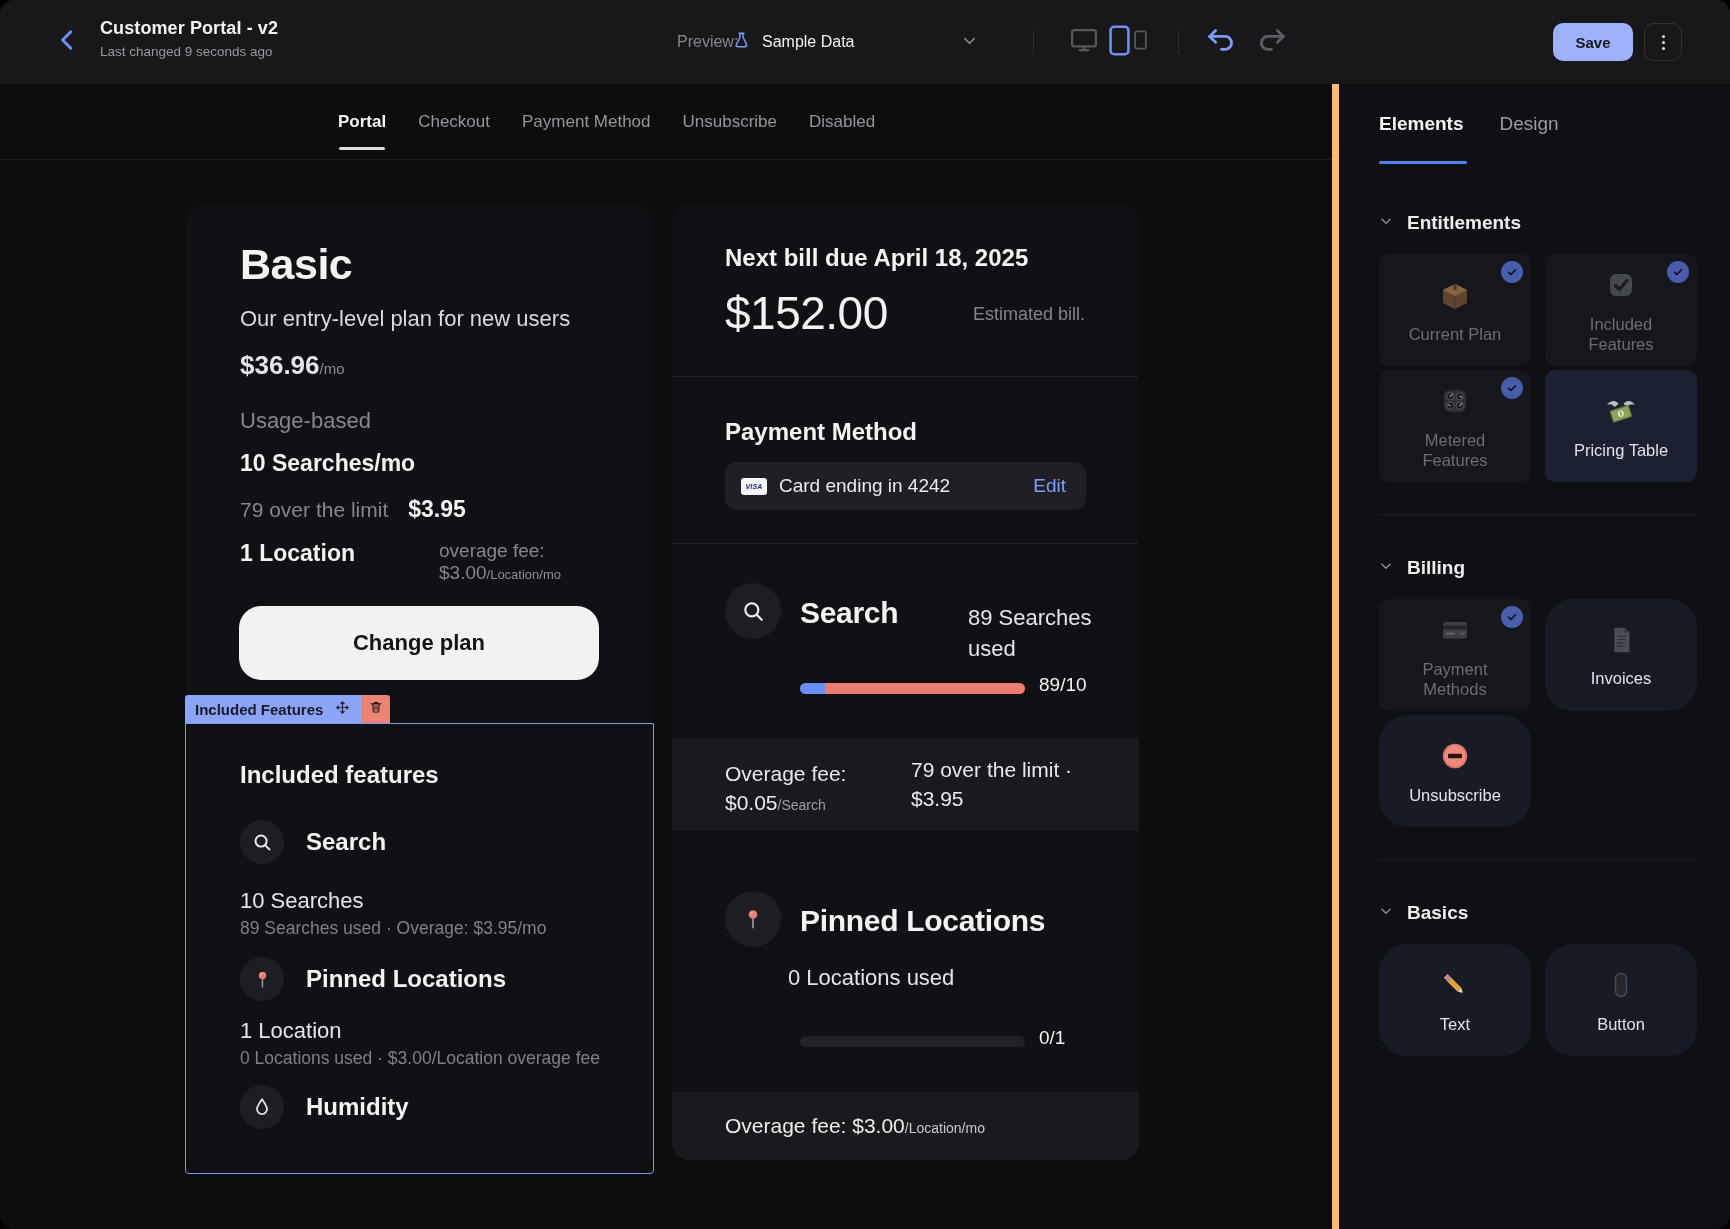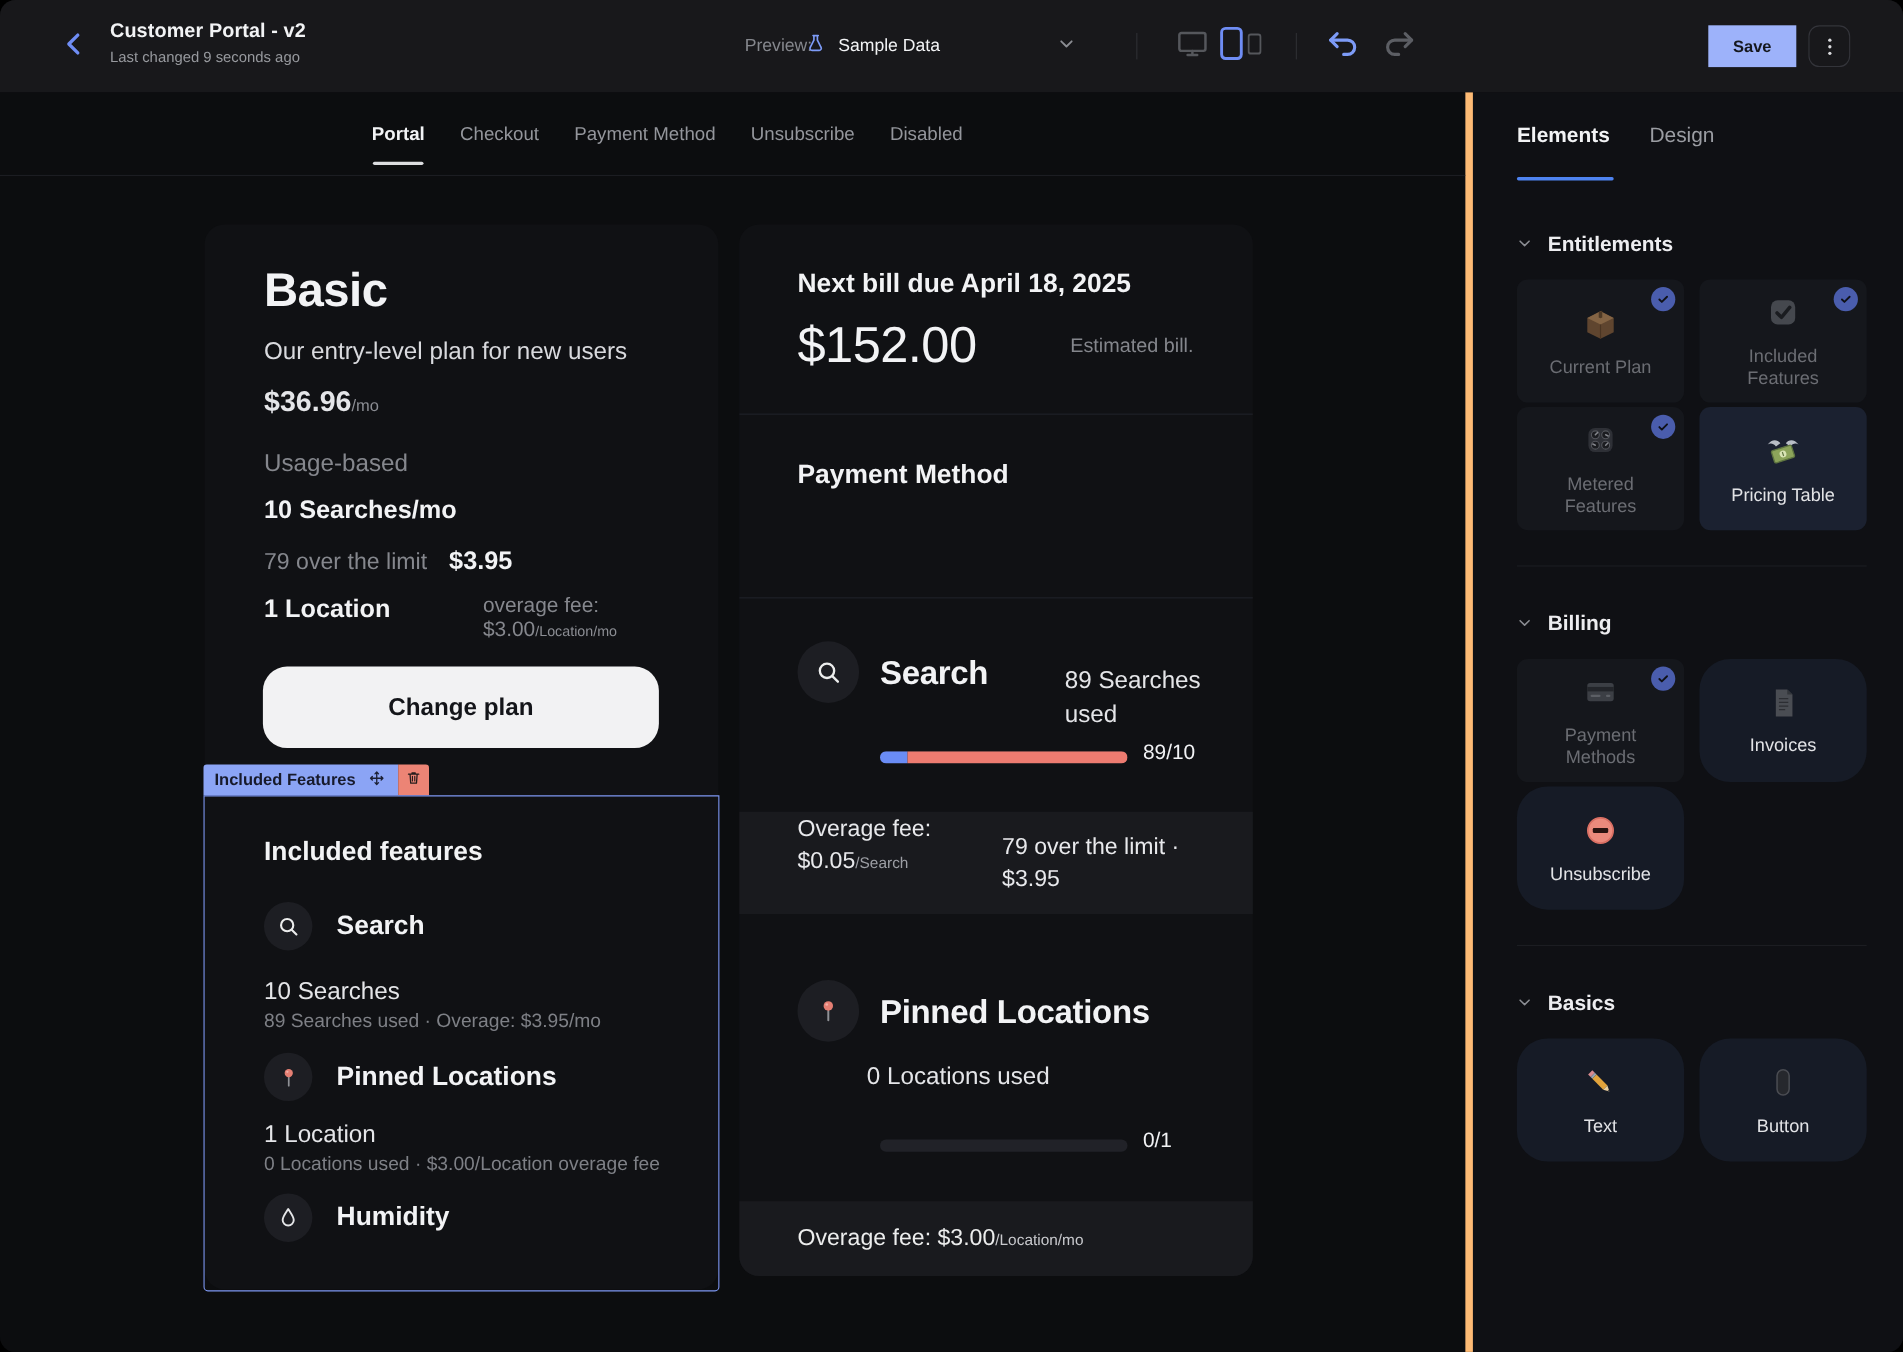--- a/index.html
+++ b/index.html
@@ -34,21 +34,21 @@
   .back-btn{position:absolute;left:50px;top:24px;width:36px;height:36px;display:flex;align-items:center;justify-content:center;cursor:pointer;}
   .tb-titles{position:absolute;left:100px;top:18px;}
   .tb-title{font-size:18px;font-weight:700;color:var(--txt);letter-spacing:.1px;}
   .tb-sub{font-size:13.5px;color:#97999e;margin-top:5px;}
   .tb-item{position:absolute;top:0;height:84px;display:flex;align-items:center;}
   .preview-label{left:656px;color:#85878d;font-size:16px;margin-left:21px;}
   .preview-picker{left:732px;gap:11px;cursor:pointer;}
   .preview-value{color:var(--txt);font-size:16px;font-weight:500;}
   .tb-sep{position:absolute;top:30px;width:1px;height:24px;background:#2e2f34;}
   .dev-btn{position:absolute;top:0;height:84px;display:flex;align-items:center;cursor:pointer;}
-  .save-btn{position:absolute;left:1553px;top:23px;width:80px;height:38px;background:var(--save-bg);color:#15171d;font-size:15px;font-weight:700;border:none;border-radius:0;cursor:pointer;}
+  .save-btn{position:absolute;left:1553px;top:23px;width:80px;height:38px;background:var(--save-bg);color:#15171d;font-size:15px;font-weight:700;border:none;border-radius:10px;cursor:pointer;}
   .kebab-btn{position:absolute;left:1644px;top:23px;width:38px;height:38px;border:1px solid #33343a;border-radius:10px;display:flex;flex-direction:column;align-items:center;justify-content:center;gap:3px;cursor:pointer;}
   .kebab-btn i{width:3px;height:3px;border-radius:50%;background:#d9dadd;display:block;}
 
   
   .main{position:absolute;left:0;top:84px;right:0;bottom:0;display:flex;}
   .canvas-col{width:1332px;position:relative;background:var(--win-bg);}
   .tabstrip{height:76px;display:flex;align-items:center;gap:32px;padding-left:338px;border-bottom:1px solid #1c1d22;}
   .ptab{font-size:17px;color:#94969c;position:relative;cursor:pointer;white-space:nowrap;padding:6px 0;}
   .ptab.active{color:var(--txt);font-weight:700;}
   .ptab.active::after{content:"";position:absolute;left:50%;transform:translateX(-50%);bottom:-12px;width:46px;height:3px;border-radius:2px;background:#dcdde0;}
@@ -303,40 +303,45 @@
           </div>
         </div>
 
         <div class="bill-card">
           <div class="abs bc-title">Next bill due April 18, 2025</div>
           <div class="abs bc-amount">$152.00</div>
           <div class="abs bc-est">Estimated bill.</div>
           <div class="abs bc-div" style="top:172px;"></div>
 
           <div class="abs pm-heading">Payment Method</div>
+          <div class="abs pm-pill">
+            <span class="visa-chip">VISA</span>
+            <span class="pm-text">Card ending in 4242</span>
+            <span class="pm-edit">Edit</span>
+          </div>
           <div class="abs bc-div" style="top:339px;"></div>
 
           <span class="abs circ56" style="left:53px;top:379px;">
             <svg width="27" height="27" viewBox="0 0 24 24" fill="none">
                 <circle cx="10.5" cy="10.5" r="5.8" stroke="#eceded" stroke-width="1.9"></circle>
                 <path d="M15 15l4.3 4.3" stroke="#eceded" stroke-width="1.9" stroke-linecap="round"></path>
               </svg>
           </span>
           <div class="abs meter-title" style="left:128px;top:392px;">Search</div>
           <div class="abs meter-usage" style="left:296px;top:398px;width:130px;">
             <span>89 Searches</span><br><span>used</span>
           </div>
           <div class="abs bar" style="left:128px;top:479px;width:225px;">
             <div class="seg-inc" style="width: 11.2%;"></div>
             <div class="seg-over"></div>
           </div>
           <div class="abs bar-label" style="left:367px;top:470px;">89/10</div>
 
           <div class="abs ov-row">
-            <div class="abs" style="left:53px;top:4px;">
+            <div class="abs" style="left:53px;top:24px;">
               <div class="ov-l1">Overage fee:</div>
               <div class="ov-l2"><span>$0.05</span><span class="unit" style="color:#9d9fa5;">/Search</span></div>
             </div>
             <div class="abs" style="left:239px;top:20px;">
               <div class="ov-l1">79 over the limit ·</div>
               <div class="ov-l2">$3.95</div>
             </div>
           </div>
 
           <span class="abs circ56" style="left:53px;top:687px;">

